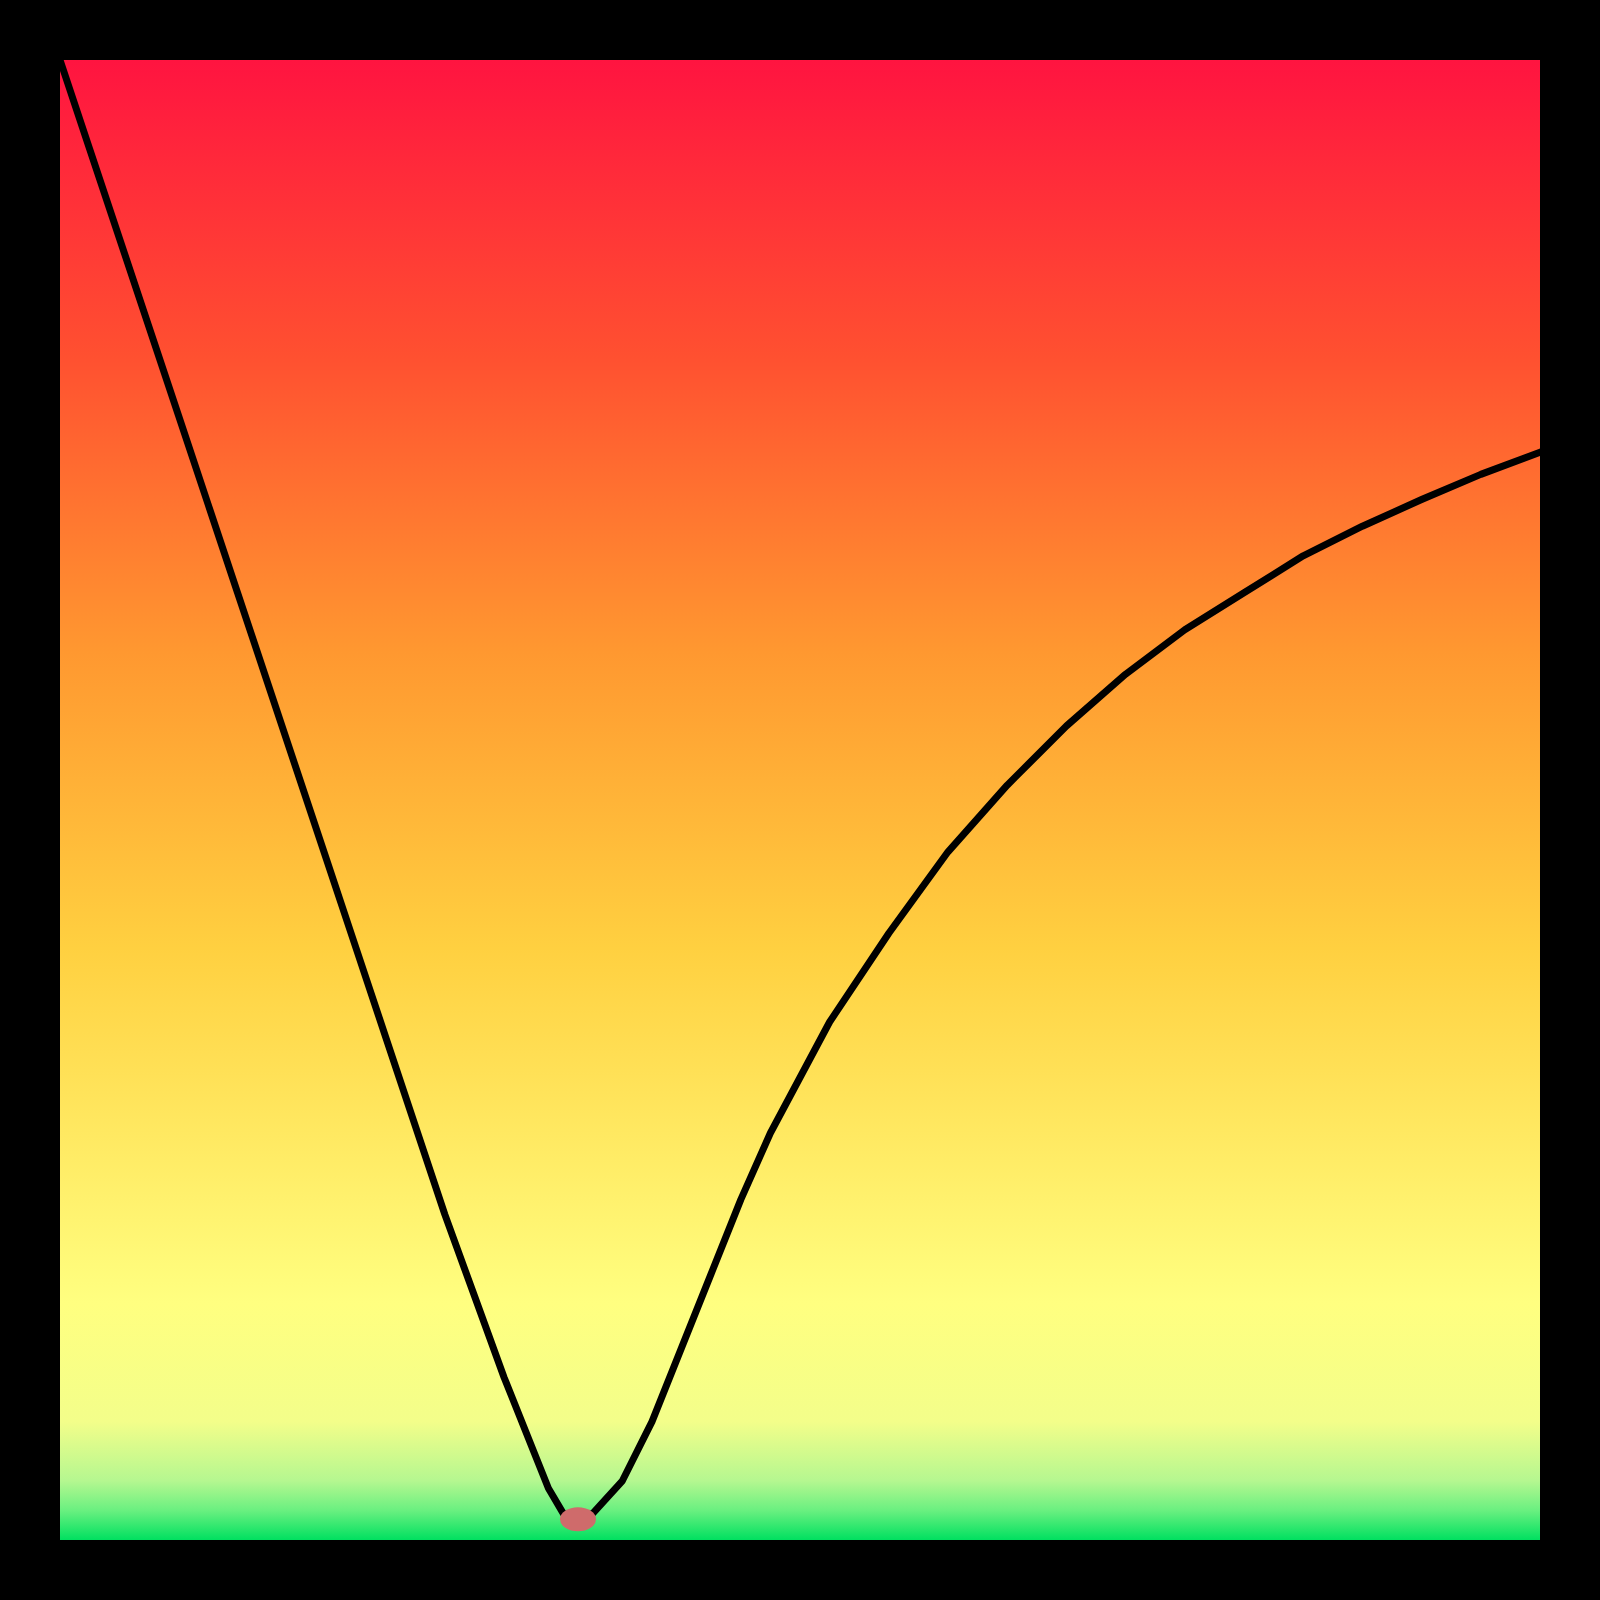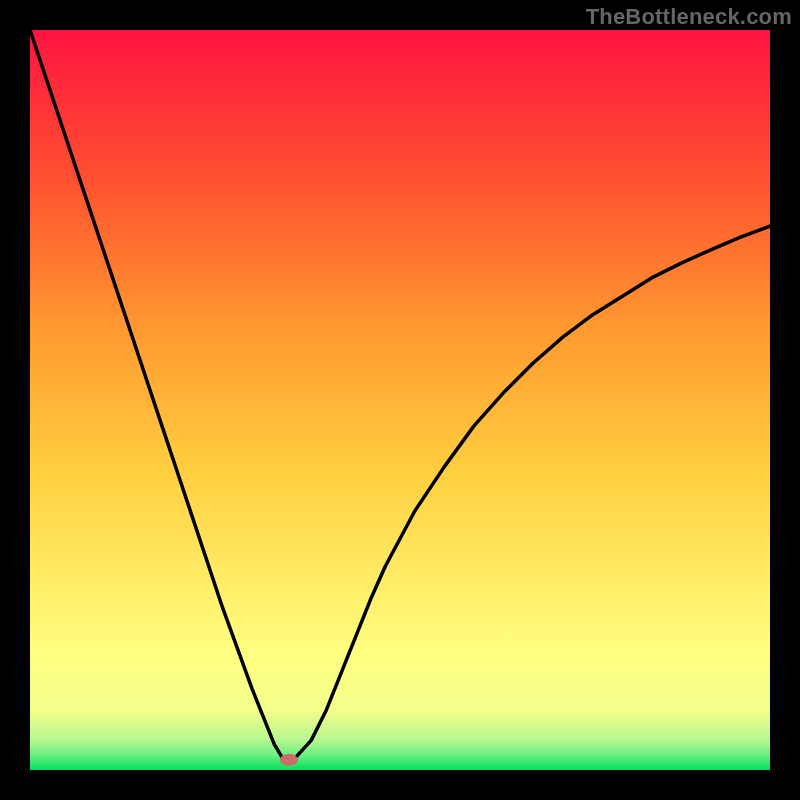--- a/index.html
+++ b/index.html
@@ -39,21 +39,20 @@
     user-select: none;
   }
   svg {
     display: block;
   }
 </style>
 </head>
 <body>
 
 <div class="frame">
-  <div class="watermark">TheBottleneck.com</div>
   <div class="plot-area">
     <svg id="chart-svg" width="740" height="740" viewBox="0 0 740 740">
         <defs>
           <linearGradient id="bg-grad" x1="0" y1="1" x2="0" y2="0">
             <stop offset="0%" stop-color="#00e060"></stop>
             <stop offset="2%" stop-color="#6af080"></stop>
             <stop offset="4%" stop-color="#b5f790"></stop>
             <stop offset="8%" stop-color="#f3fe8a"></stop>
             <stop offset="16%" stop-color="#ffff80"></stop>
             <stop offset="40%" stop-color="#ffd040"></stop>

